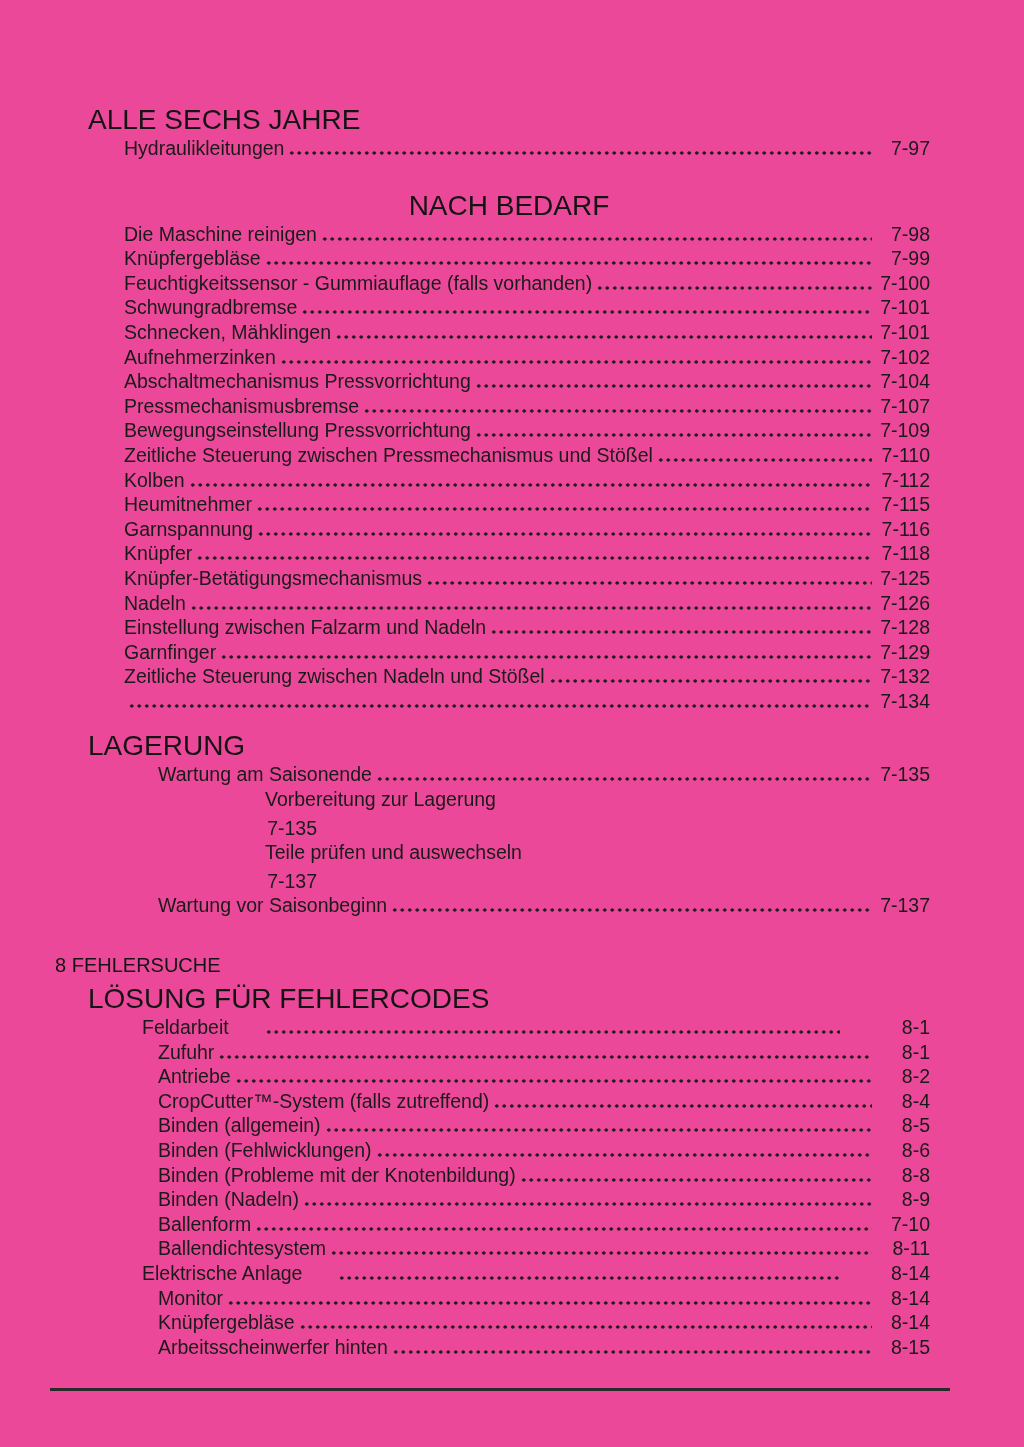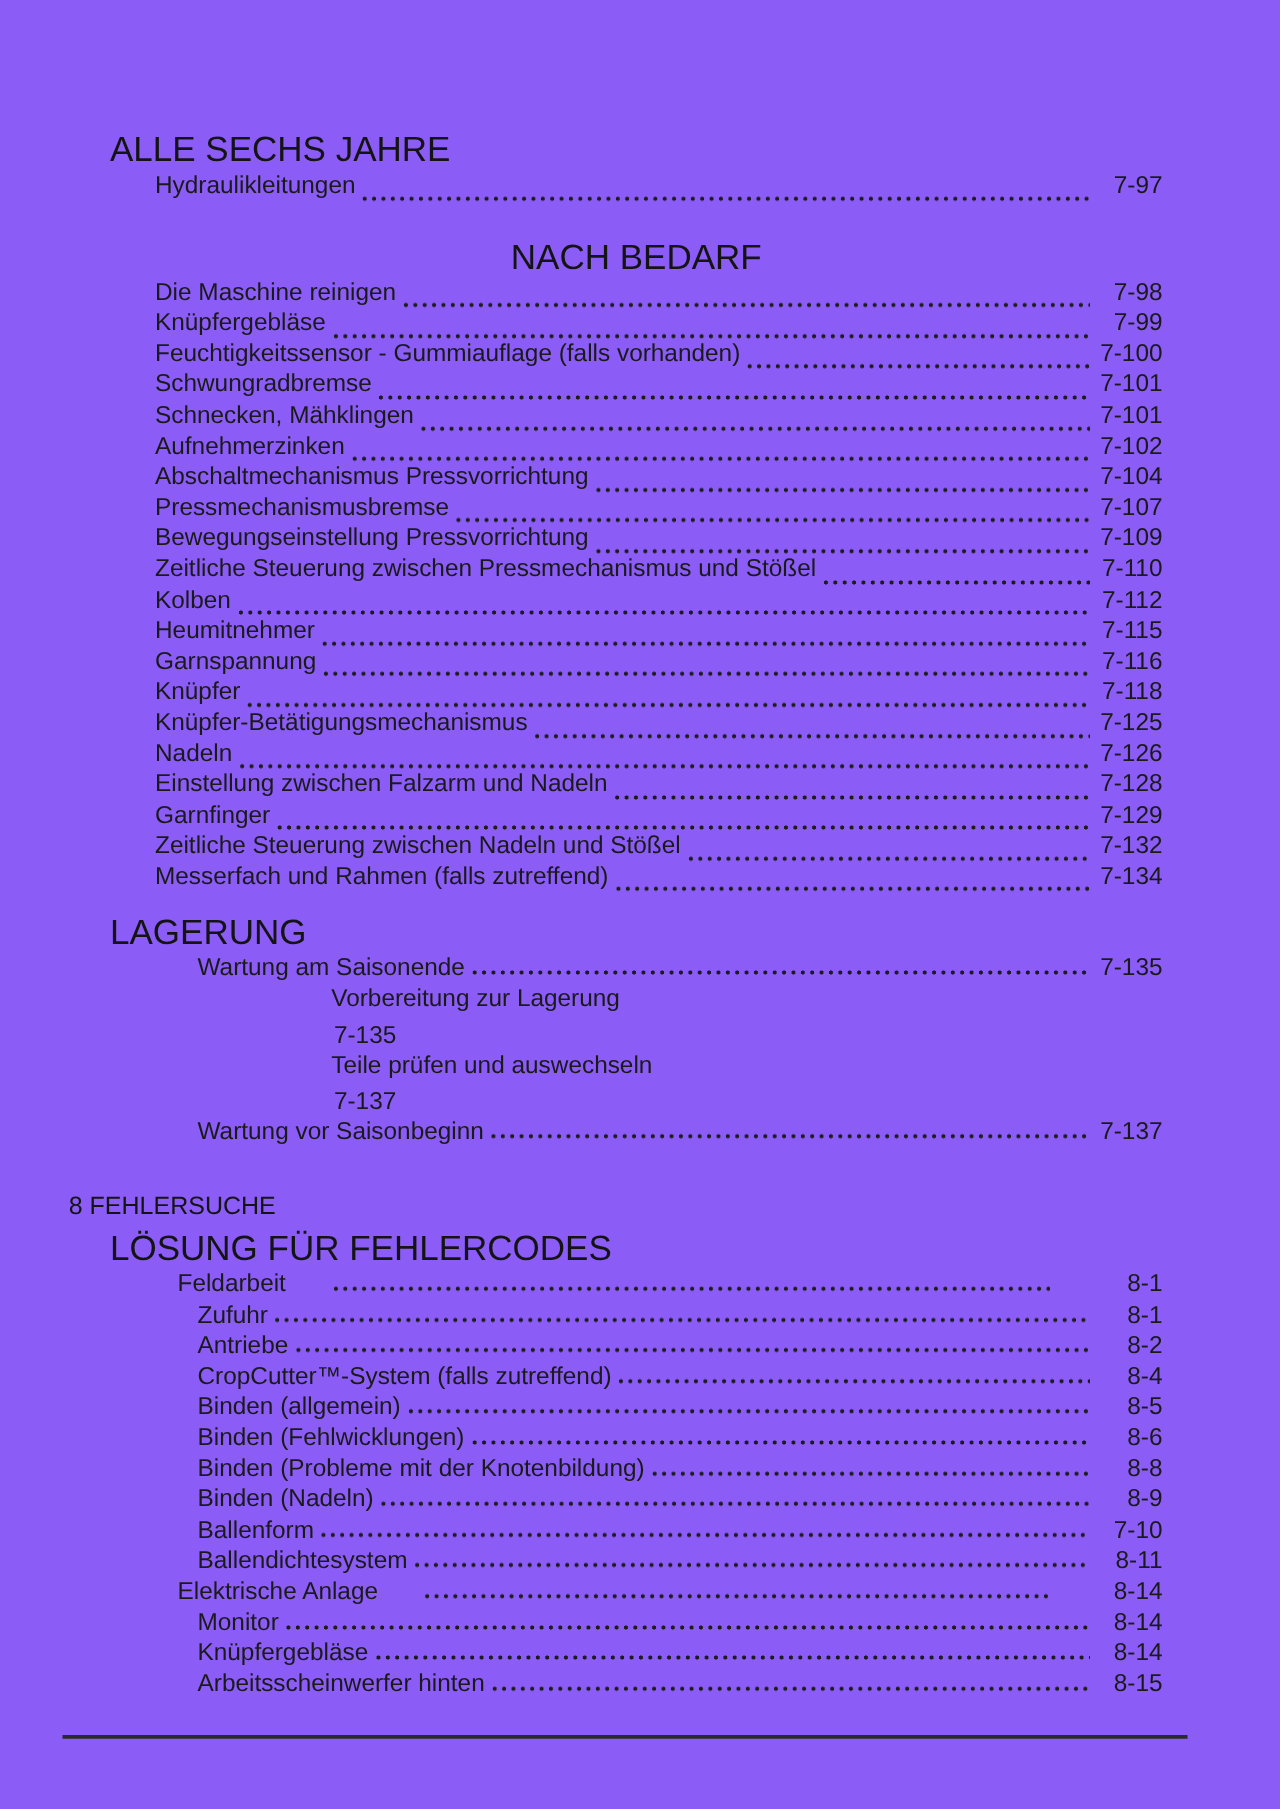--- a/index.html
+++ b/index.html
@@ -1,20 +1,20 @@
 <!DOCTYPE html>
 <html lang="de"><head>
 <meta charset="utf-8">
 <style>
   html, body { margin: 0; padding: 0; background: #ffffff; }
   .page {
     position: relative;
     width: 1024px;
     height: 1447px;
-    background: #8b5cf6;
+    background: #ec4899;
     overflow: hidden;
     font-family: "Liberation Sans", "DejaVu Sans", sans-serif;
     color: #1a1a1a;
   }
   .toc {
     padding: 0 94px 0 88px;
   }
   .h1 {
     font-size: 20px;
     line-height: 36px;
@@ -34,21 +34,21 @@
   .block-2 .h2 { margin-top: 17px; }
   .block-3 .h1 { margin-top: 29px; margin-left: -33px; }
   .block-4 .h2 { margin-top: 0; }
   .toc-row {
     display: flex;
     align-items: baseline;
     font-size: 19.5px;
     line-height: 24.6px;
     white-space: nowrap;
   }
-  .indent-1 { padding-left: 36px; align-items: flex-end; }
+  .indent-1 { padding-left: 36px; }
   .indent-2 { padding-left: 54px; gap: 32px; }
   .indent-3 { padding-left: 70px; }
   .indent-4 { padding-left: 173px; flex-direction: column; }
   .toc-label { flex: 0 0 auto; }
   .leader {
     flex: 1 1 auto;
     height: 4px;
     margin: 0 6px 0 4px;
     background-image: radial-gradient(circle, #1c1c1c 1.4px, rgba(0,0,0,0) 1.9px);
     background-size: 7.5px 4px;
@@ -172,21 +172,20 @@
           <span class="toc-label">Garnfinger</span>
           <span class="leader"></span>
           <span class="toc-page">7-129</span>
         </div>
         <div class="toc-row indent-1">
           <span class="toc-label">Zeitliche Steuerung zwischen Nadeln und Stößel</span>
           <span class="leader"></span>
           <span class="toc-page">7-132</span>
         </div>
         <div class="toc-row indent-1">
-          <span class="toc-label">Messerfach und Rahmen (falls zutreffend)</span>
           <span class="leader"></span>
           <span class="toc-page">7-134</span>
         </div>
       </div>
       <div class="block block-2">
         <div class="h2">LAGERUNG</div>
         <div class="toc-row indent-3">
           <span class="toc-label">Wartung am Saisonende</span>
           <span class="leader"></span>
           <span class="toc-page">7-135</span>

